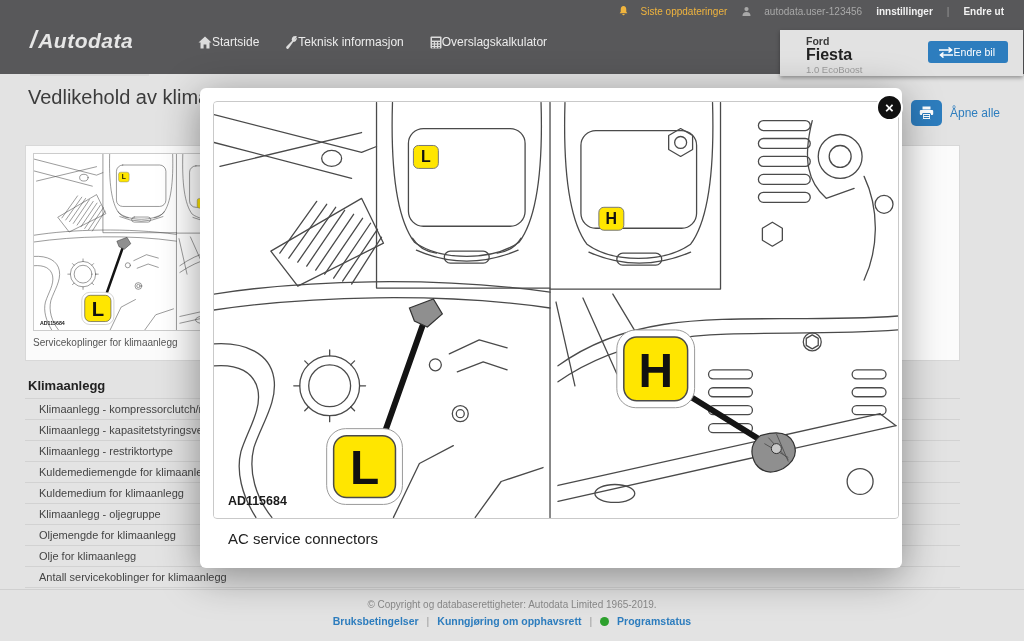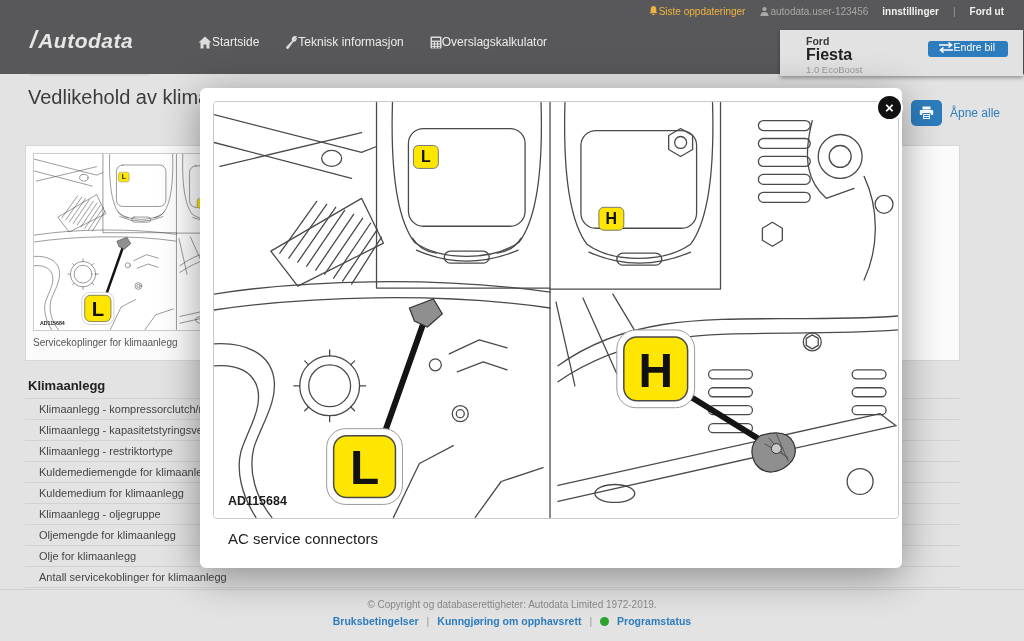--- a/index.html
+++ b/index.html
@@ -2,37 +2,37 @@
 <html><head>
 <meta charset="utf-8">
 <style>
   * { box-sizing: border-box; margin: 0; padding: 0; }
   body { font-family: "Liberation Sans", "DejaVu Sans", sans-serif; background:#9a9a9a; }
   .screen { position:relative; width:1024px; height:641px; background:#e3e3e3; overflow:hidden; }
 
   
   .app-header { position:absolute; top:0; left:0; width:1024px; height:74px; background:#58585a; }
   .util-row { position:absolute; top:0; right:20px; height:22px; display:flex; align-items:center; gap:14px; font-size:10px; }
-  .util { display:flex; align-items:center; gap:0; cursor:pointer; }
+  .util { display:flex; align-items:center; gap:12px; cursor:pointer; }
   .util.updates { color:#f0b43e; }
   .util.user { color:#a8a8a8;align-items:center; }
   .util.settings, .util.logout { color:#f2f2f2; font-weight:bold; }
   .util-sep { color:#9a9a9a; }
   .logo { position:absolute; left:30px; top:26px; color:#e6e6e6; font-size:21px; font-weight:bold; font-style:italic; letter-spacing:.5px; border-bottom:2px solid #d9d9d9; padding:0 16px 20px 0; cursor:pointer; }
   .logo .slash { font-size:24px; margin-right:1px; }
   .main-nav { position:absolute; left:198px; top:22px; height:40px; display:flex; align-items:center; gap:26px; }
   .nav-item { display:flex; align-items:center; color:#ececec; font-size:12px; cursor:pointer; }
   .nav-item svg { display:block; }
 
   
   .vehicle-panel { position:absolute; left:780px; top:30px; width:243px; height:46px; background:#e2e2e2; box-shadow:0 2px 4px rgba(0,0,0,.35); z-index:6; padding:5px 8px 0 26px; }
   .v-make { font-size:10.5px; font-weight:bold; color:#3a3a3a; }
   .v-model { font-size:16px; font-weight:bold; color:#222; line-height:16px; }
   .v-engine { font-size:9.5px; color:#9c9c9c; margin-top:1px; }
-  .change-car { position:absolute; right:15px; top:11px; display:flex; align-items:flex-end; gap:0; background:#2d7dbe; color:#fff; border:none; border-radius:3px; font-size:10.5px; padding:4px 13px 4px 10px; height:16px; cursor:pointer; font-family:inherit; }
+  .change-car { position:absolute; right:15px; top:11px; display:flex; align-items:center; gap:0; background:#2d7dbe; color:#fff; border:none; border-radius:3px; font-size:10.5px; padding:4px 13px 4px 10px; height:22px; cursor:pointer; font-family:inherit; }
 
   
   .page-title { position:absolute; left:28px; top:86px; font-size:20px; font-weight:400; color:#3c3c3c; }
   .open-all { position:absolute; right:24px; top:100px; display:flex; align-items:center; gap:8px; cursor:pointer; }
   .print-btn { width:31px; height:26px; background:#2d7dbe; border:none; border-radius:5px; display:flex; align-items:center; justify-content:center; cursor:pointer; }
   .open-all-label { color:#2d7dbe; font-size:12px;text-align:center; }
 
   .thumb-card { position:absolute; left:25px; top:145px; width:935px; height:216px; background:#fbfbfb; border:1px solid #d8d8d8; padding:7px; }
   .thumb { width:292px; height:178px; border:1px solid #cccccc; background:#fff; overflow:hidden; cursor:pointer; }
   .thumb svg { width:100%; height:100%; display:block; }
@@ -73,21 +73,21 @@
       </span>
       <span class="util user">
         <svg width="11" height="11" viewBox="0 0 12 12">
             <circle cx="6" cy="3.4" r="2.3" fill="#a8a8a8"></circle>
             <path d="M1.6,11 a4.4,4.4 0 0 1 8.8,0 Z" fill="#a8a8a8"></path>
           </svg>
         <span>autodata.user-123456</span>
       </span>
       <span class="util settings">innstillinger</span>
       <span class="util-sep">|</span>
-      <span class="util logout">Ford ut</span>
+      <span class="util logout">Endre ut</span>
     </div>
 
     <div class="logo">
       <span class="slash">/</span><span>Autodata</span>
     </div>
 
     <nav class="main-nav">
       <span class="nav-item">
         <svg width="14" height="13" viewBox="0 0 14 13">
             <path d="M7,0.5 L13.5,6.5 H11.5 V12.5 H8.4 V8.6 H5.6 V12.5 H2.5 V6.5 H0.5 Z" fill="#dcdcdc"></path>
@@ -176,21 +176,21 @@
     <button class="modal-close">×</button>
     <div class="modal-image">
       <svg viewBox="0 0 686 416">
           <use href="#ac-diagram"></use>
         </svg>
     </div>
     <div class="modal-caption">AC service connectors</div>
   </div>
 
   <footer class="app-footer">
-    <div class="copyright">© Copyright og databaserettigheter: Autodata Limited 1972-2019.</div>
+    <div class="copyright">© Copyright og databaserettigheter: Autodata Limited 1965-2019.</div>
     <div class="footer-links">
       <a>Bruksbetingelser</a>
       <span class="sep">|</span>
       <a>Kunngjøring om opphavsrett</a>
       <span class="sep">|</span>
       <span class="status-dot"></span>
       <a>Programstatus</a>
     </div>
   </footer>
 

